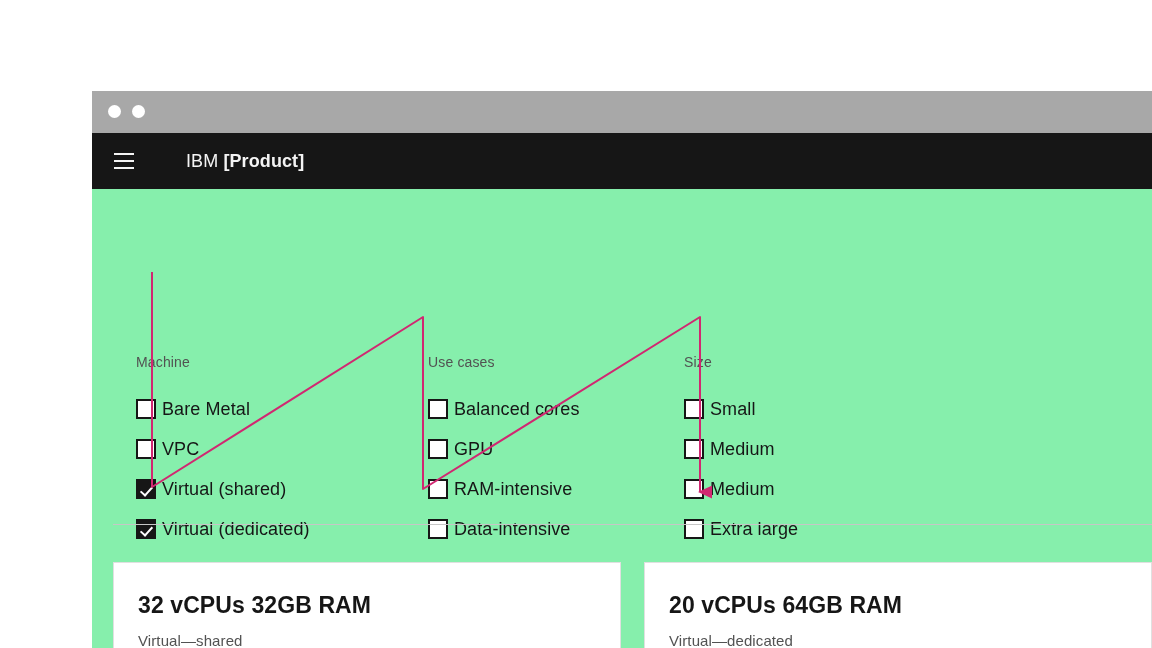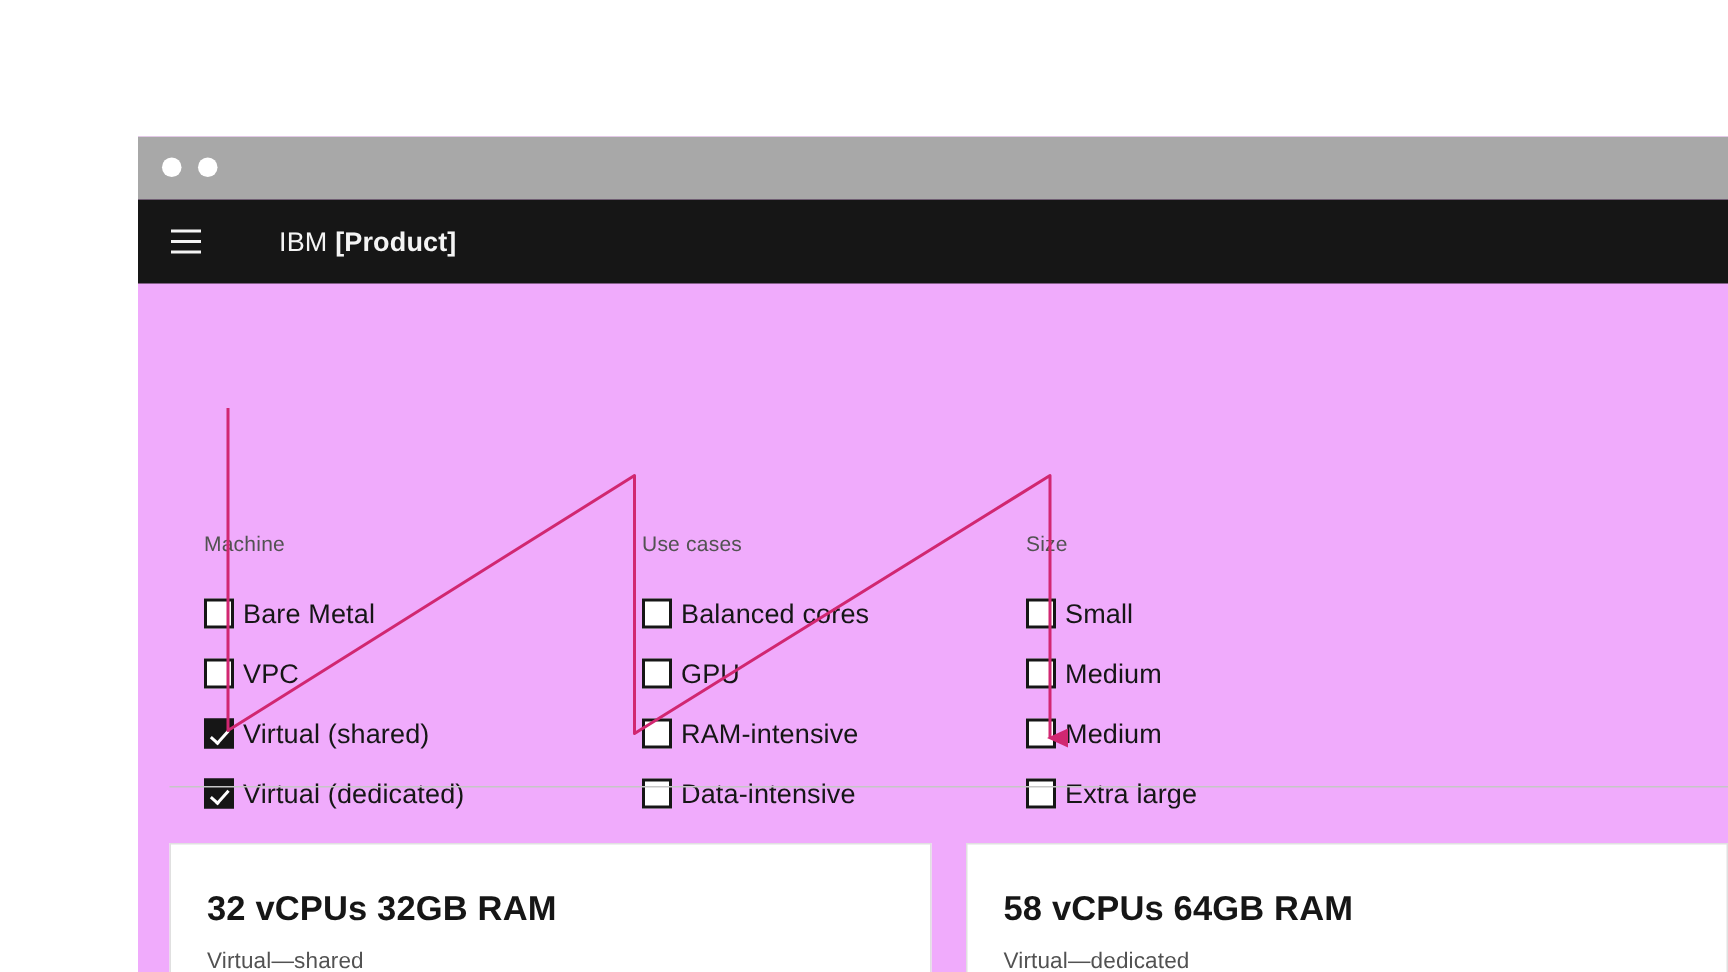--- a/index.html
+++ b/index.html
@@ -20,21 +20,21 @@
   }
 
   
   .window {
     position: absolute;
     left: 92px;
     top: 91px;
     width: 1060px;
     height: 557px;
     overflow: hidden;
-    background: #f0abfc;
+    background: #86efac;
   }
 
   .titlebar {
     position: absolute;
     left: 0; top: 0;
     width: 100%;
     height: 42px;
     background: #a8a8a8;
   }
   .dot {
@@ -304,21 +304,21 @@
     </div>
 
     <div class="divider"></div>
 
     <div class="cards">
       <div class="card">
         <div class="card-title">32 vCPUs 32GB RAM</div>
         <div class="card-sub">Virtual—shared</div>
       </div>
       <div class="card">
-        <div class="card-title">58 vCPUs 64GB RAM</div>
+        <div class="card-title">20 vCPUs 64GB RAM</div>
         <div class="card-sub">Virtual—dedicated</div>
       </div>
     </div>
   </div>
 
   <svg class="anno-svg" viewBox="0 0 1152 648" xmlns="http://www.w3.org/2000/svg">
     <defs>
       <marker id="arrowhead" markerWidth="7" markerHeight="7" refX="3.2" refY="6" orient="auto" markerUnits="strokeWidth">
         <path d="M0,0 L6.4,0 L3.2,7 Z" fill="#d12771"></path>
       </marker>

